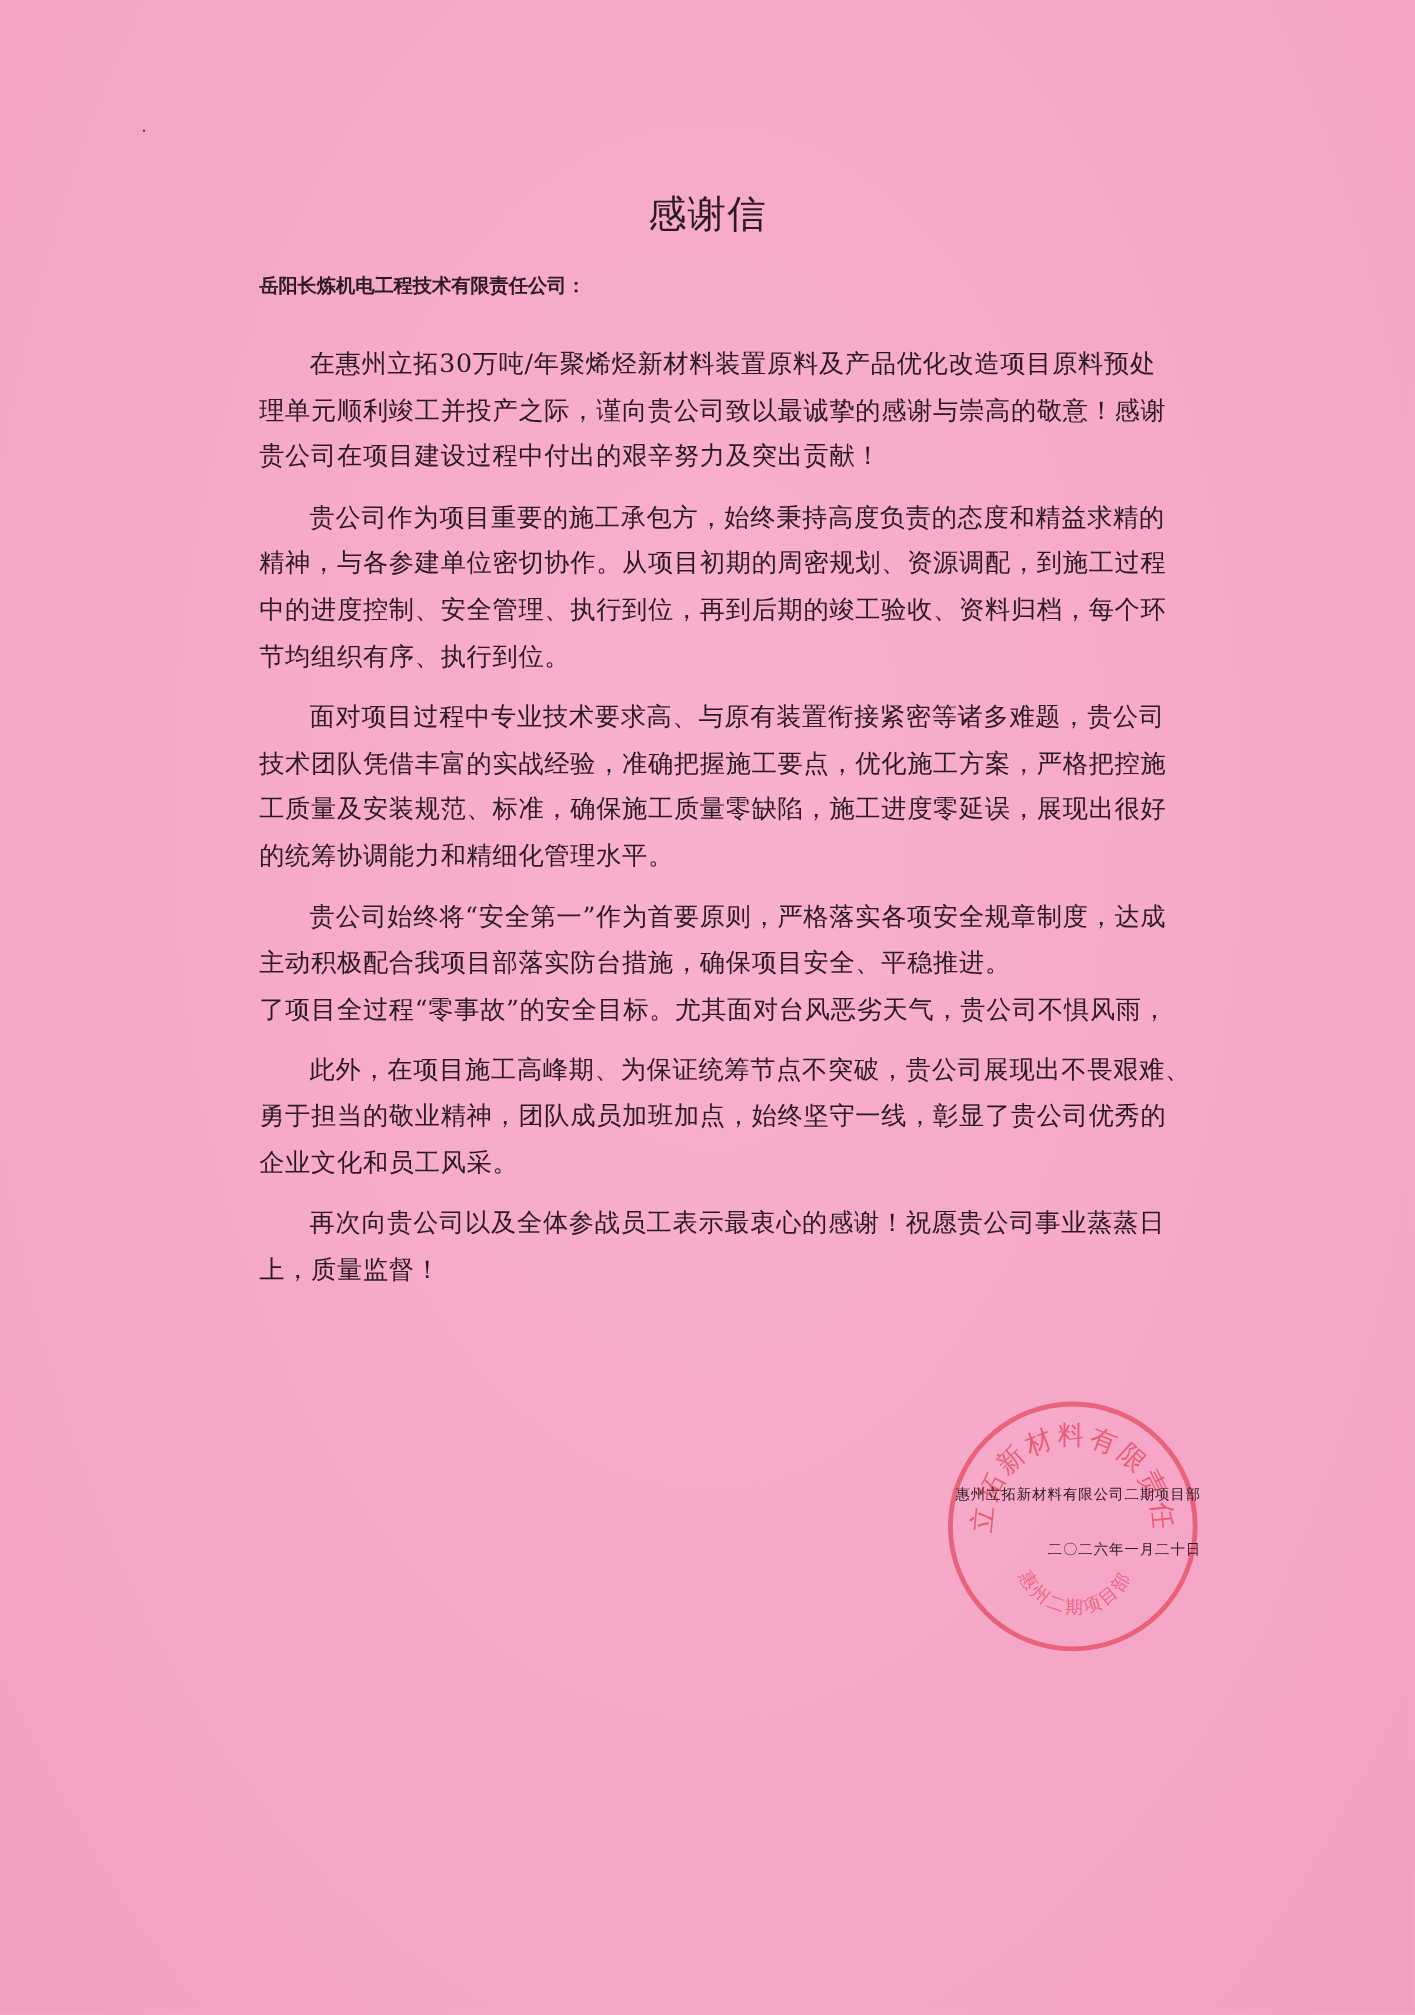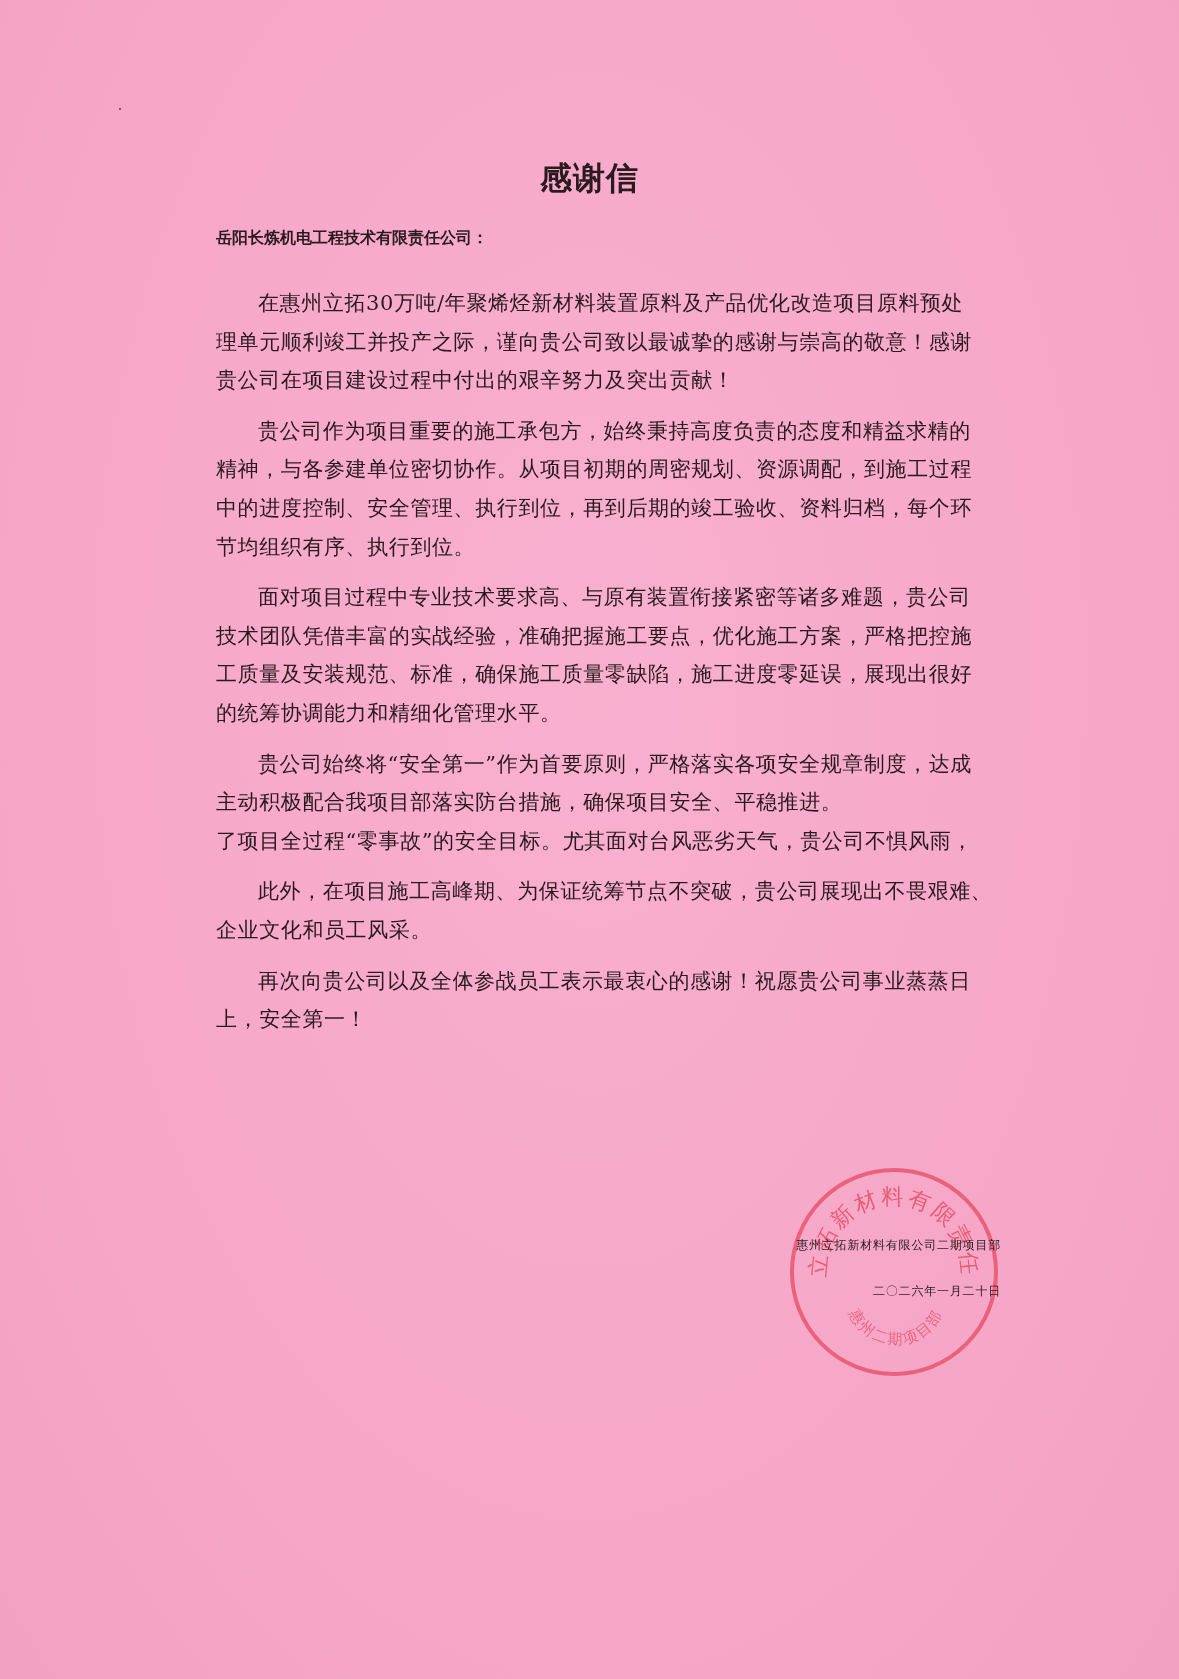--- a/index.html
+++ b/index.html
@@ -28,21 +28,21 @@
       background: #6a3a4a;
       border-radius: 50%;
     }
     .title {
       position: absolute;
       left: 0; top: 157px;
       width: 1179px;
       text-align: center;
       font-family: "DejaVu Sans", "Liberation Sans", sans-serif;
       font-size: 32px;
-      font-weight: bold;
+      font-weight: normal;
       letter-spacing: 1px;
       color: #2b1b20;
     }
     .salutation {
       position: absolute;
       left: 216px; top: 228px;
       font-family: "DejaVu Sans", "Liberation Sans", sans-serif;
       font-size: 16px;
       font-weight: bold;
       color: #2b1b20;
@@ -121,25 +121,26 @@
       <span class="line">工质量及安装规范、标准，确保施工质量零缺陷，施工进度零延误，展现出很好</span>
       <span class="line">的统筹协调能力和精细化管理水平。</span>
     </div>
     <div class="para">
       <span class="line first">贵公司始终将“安全第一”作为首要原则，严格落实各项安全规章制度，达成</span>
       <span class="line">主动积极配合我项目部落实防台措施，确保项目安全、平稳推进。</span>
       <span class="line">了项目全过程“零事故”的安全目标。尤其面对台风恶劣天气，贵公司不惧风雨，</span>
     </div>
     <div class="para">
       <span class="line first">此外，在项目施工高峰期、为保证统筹节点不突破，贵公司展现出不畏艰难、</span>
+      <span class="line">勇于担当的敬业精神，团队成员加班加点，始终坚守一线，彰显了贵公司优秀的</span>
       <span class="line">企业文化和员工风采。</span>
     </div>
     <div class="para">
       <span class="line first">再次向贵公司以及全体参战员工表示最衷心的感谢！祝愿贵公司事业蒸蒸日</span>
-      <span class="line">上，安全第一！</span>
+      <span class="line">上，质量监督！</span>
     </div>
   </div>
 
   <div class="seal">
     <svg width="208" height="208" viewBox="0 0 208 208">
       <defs>
         <path id="sealArc" d="M 38,120 A 68,68 0 1,1 170,120"></path>
         <path id="sealArcInner" d="M 62,150 A 50,50 0 0,0 150,150"></path>
       </defs>
       <text font-family="DejaVu Sans, sans-serif" font-size="22" fill="rgba(226,58,80,0.85)" letter-spacing="3">

